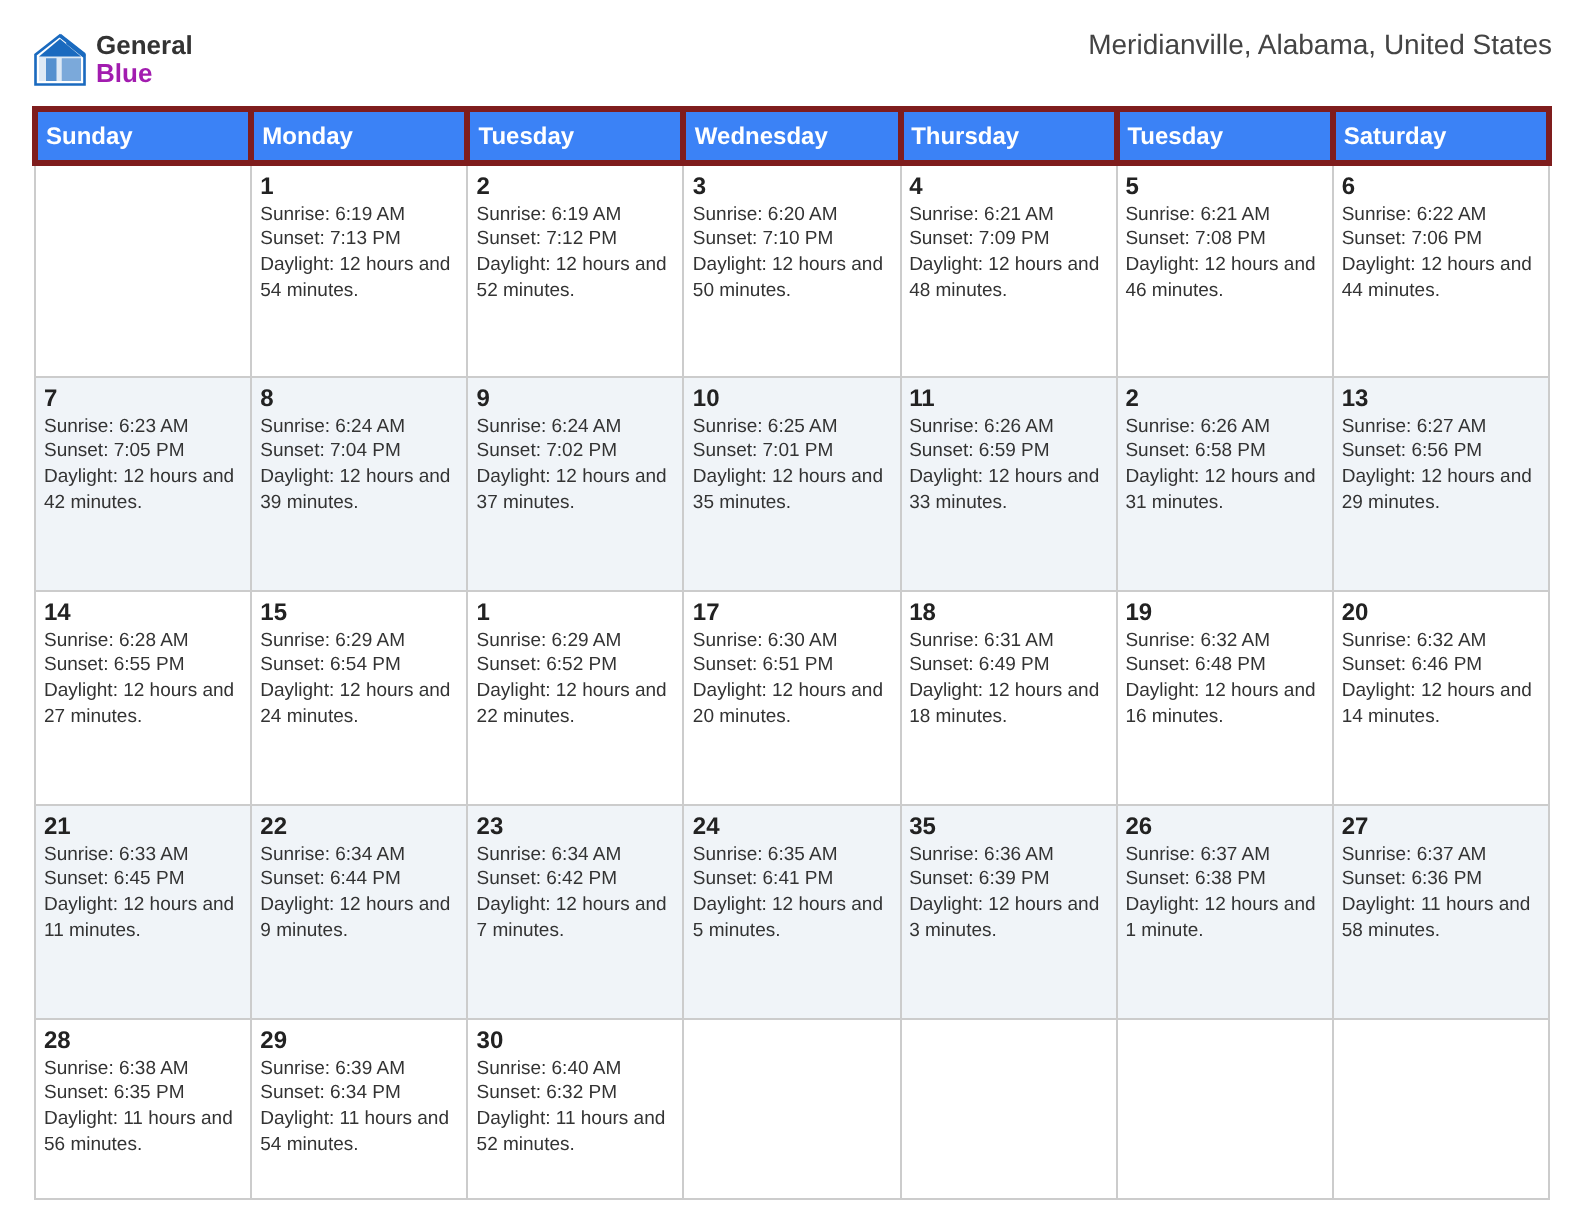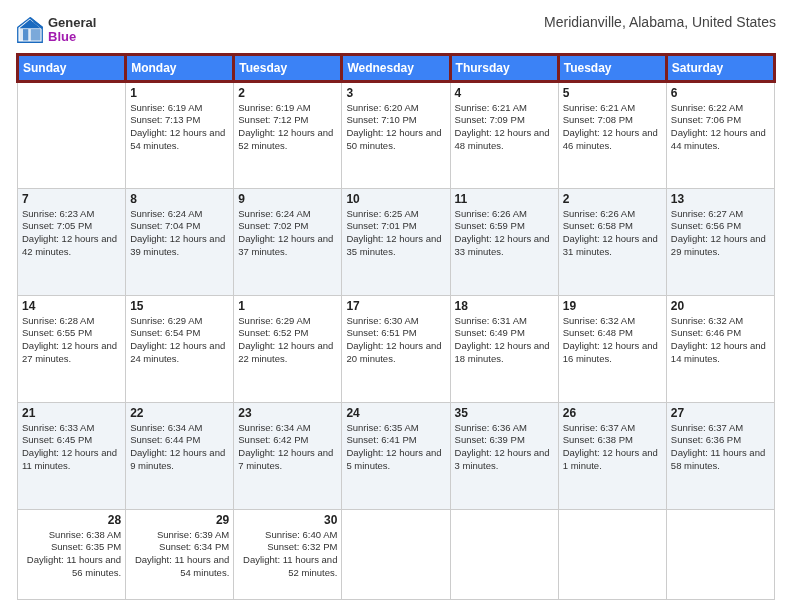--- a/index.html
+++ b/index.html
@@ -77,21 +77,20 @@
       border: 1px solid #ccc;
       vertical-align: top;
       padding: 3px 4px;
       height: 88px;
       font-size: 10px;
       color: #333;
       background: #fff;
     }
     .calendar tr:last-child td {
       height: 72px;
-      text-align: right;
     }
     .day-number {
       font-size: 12px;
       font-weight: bold;
       color: #222;
       margin-bottom: 2px;
       display: block;
     }
     .cell-text {
       font-size: 9.5px;

